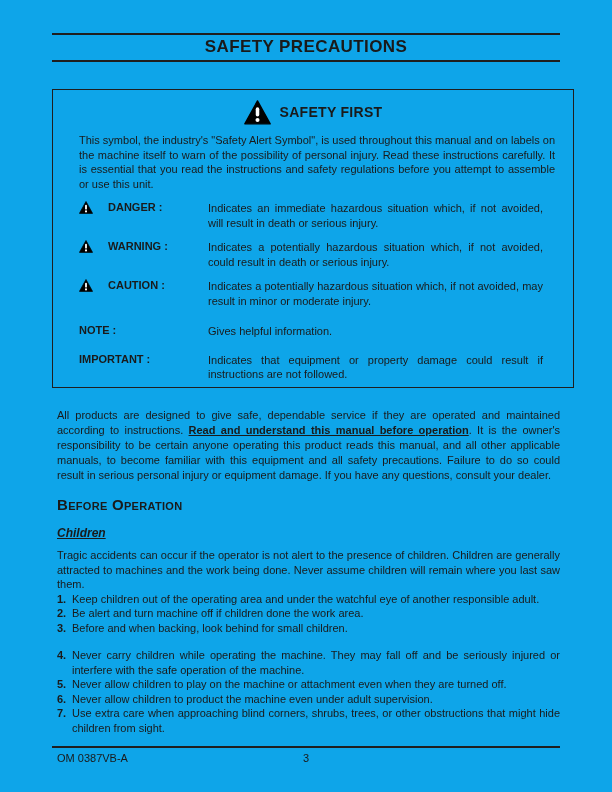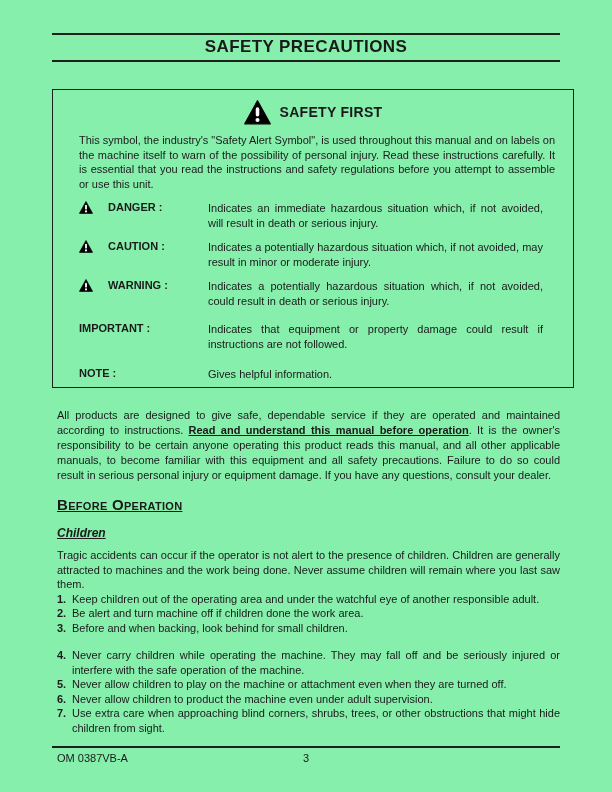--- a/index.html
+++ b/index.html
@@ -1,20 +1,20 @@
 <!DOCTYPE html>
 <html><head>
 <meta charset="utf-8">
 <style>
   html,body { margin:0; padding:0; background:#e8e8e8; }
   .page {
     position:relative;
     width:612px; height:792px;
     margin:0 auto;
-    background:#86efac;
+    background:#0ea5e9;
     font-family:"Liberation Sans","DejaVu Sans",sans-serif;
     color:#1a1a1a;
     overflow:hidden;
   }
   .content { position:absolute; left:52px; width:508px; top:0; }
 
   
   .hdr {
     margin-top:33px;
     border-top:2px solid #1f1f1f;
@@ -82,21 +82,21 @@
 
   
   .sec-head {
     margin-top:13px;
     padding-left:5px;
     font-size:15px;
     font-weight:bold;
     font-variant:small-caps;
     letter-spacing:0.3px;
   }
-  .sec-head span { text-decoration:underline; }
+  .sec-head span { }
   .sub-head {
     margin-top:13px;
     padding-left:5px;
     font-size:12px;
     font-weight:bold;
     font-style:italic;
   }
   .sub-head span { text-decoration:underline; }
 
   
@@ -155,45 +155,45 @@
         <span class="sig-text">Indicates an immediate hazardous situation which, if not avoided, will result in death or serious injury.</span>
       </div>
 
       <div class="sig-row">
         <span class="sig-label">
           <svg class="tri-sm" viewBox="0 0 100 92">
             <path d="M50 3 L97 88 H3 Z" fill="#000" stroke="#000" stroke-width="5" stroke-linejoin="round"></path>
             <rect x="43.5" y="27" width="13" height="34" rx="6.5" fill="#fff"></rect>
             <circle cx="50" cy="74" r="7.5" fill="#fff"></circle>
           </svg>
-          <span>CAUTION :</span>
+          <span>WARNING :</span>
         </span>
-        <span class="sig-text">Indicates a potentially hazardous situation which, if not avoided, may result in minor or moderate injury.</span>
+        <span class="sig-text">Indicates a potentially hazardous situation which, if not avoided, could result in death or serious injury.</span>
       </div>
 
       <div class="sig-row">
         <span class="sig-label">
           <svg class="tri-sm" viewBox="0 0 100 92">
             <path d="M50 3 L97 88 H3 Z" fill="#000" stroke="#000" stroke-width="5" stroke-linejoin="round"></path>
             <rect x="43.5" y="27" width="13" height="34" rx="6.5" fill="#fff"></rect>
             <circle cx="50" cy="74" r="7.5" fill="#fff"></circle>
           </svg>
-          <span>WARNING :</span>
+          <span>CAUTION :</span>
         </span>
-        <span class="sig-text">Indicates a potentially hazardous situation which, if not avoided, could result in death or serious injury.</span>
+        <span class="sig-text">Indicates a potentially hazardous situation which, if not avoided, may result in minor or moderate injury.</span>
+      </div>
+
+      <div class="sig-row sp2">
+        <span class="sig-label noicon">NOTE :</span>
+        <span class="sig-text">Gives helpful information.</span>
       </div>
 
       <div class="sig-row sp1">
         <span class="sig-label noicon">IMPORTANT :</span>
         <span class="sig-text">Indicates that equipment or property damage could result if instructions are not followed.</span>
-      </div>
-
-      <div class="sig-row sp2">
-        <span class="sig-label noicon">NOTE :</span>
-        <span class="sig-text">Gives helpful information.</span>
       </div>
     </div>
 
     <div class="mainp"><span>All products are designed to give safe, dependable service if they are operated and maintained according to instructions. </span><span class="bold-underline">Read and understand this manual before operation</span><span>.  It is the owner's responsibility to be certain anyone operating this product reads this manual, and all other applicable manuals, to become familiar with this equipment and all safety precautions. Failure to do so could result in serious personal injury or equipment damage. If you have any questions, consult your dealer.</span></div>
 
     <div class="sec-head"><span>Before Operation</span></div>
 
     <div class="sub-head"><span>Children</span></div>
 
     <div class="cols">

